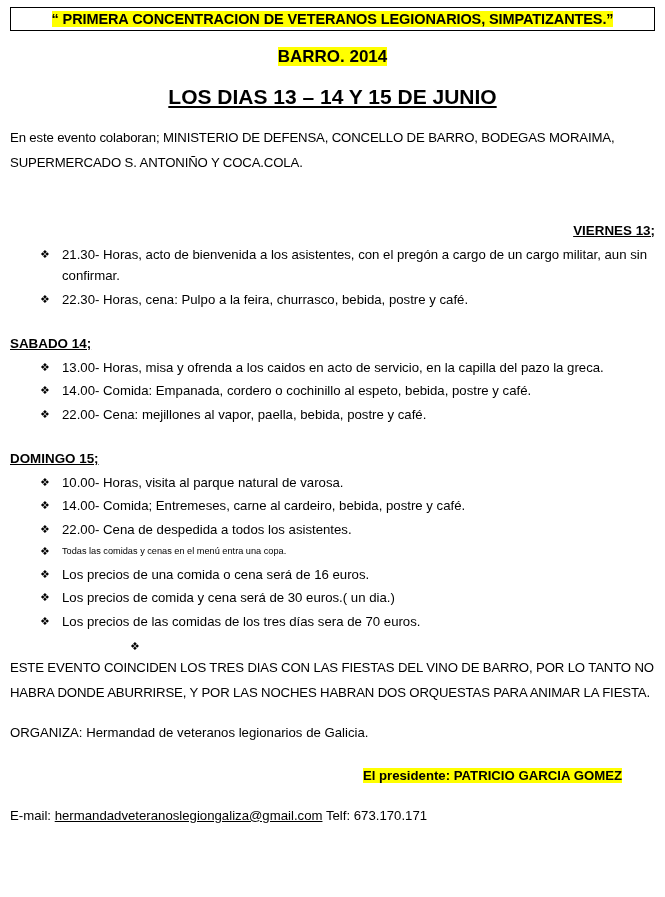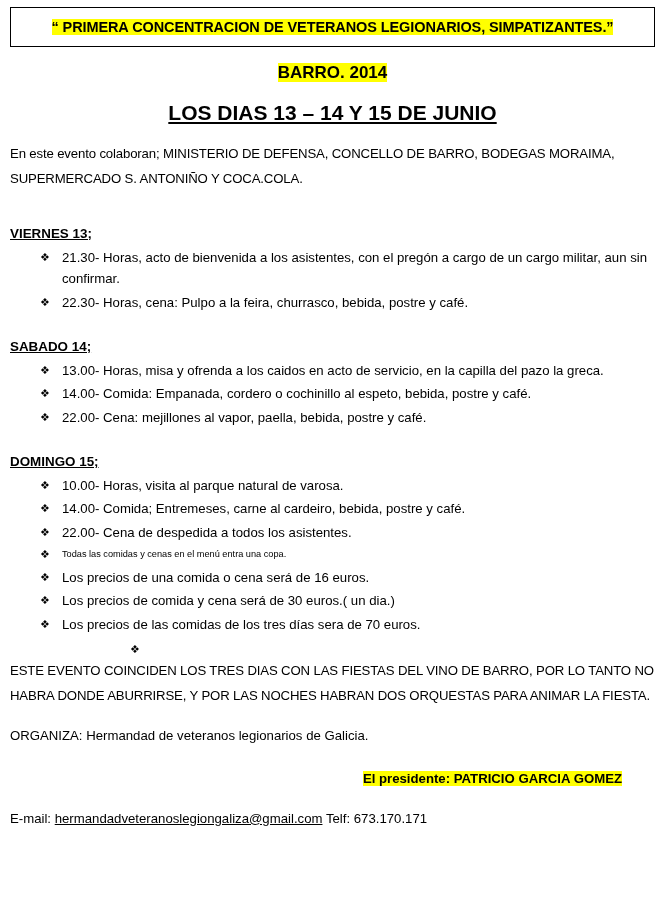--- a/index.html
+++ b/index.html
@@ -22,21 +22,21 @@
     padding: 0 10px;
   }
   .hl {
     background: #ffff00;
   }
 
   
   .title-box {
     margin-top: 7px;
     border: 1.5px solid #000000;
-    height: 40px;
+    height: 24px;
     display: flex;
     align-items: center;
     justify-content: center;
     box-sizing: border-box;
   }
   .title-text {
     font-size: 14.5px;
     font-weight: bold;
     letter-spacing: -0.1px;
     white-space: nowrap;
@@ -69,21 +69,21 @@
   }
 
   
   .day-heading {
     font-size: 13.4px;
     font-weight: bold;
     text-decoration: underline;
     margin-top: 26px;
     margin-bottom: 6px;
   }
-  .day-heading.first { margin-top: 35px; }
+  .day-heading.first { margin-top: 48px; text-align: right; }
 
   
   .list {
     margin: 0;
     padding: 0;
     list-style: none;
   }
   .list li {
     position: relative;
     padding-left: 52px;

